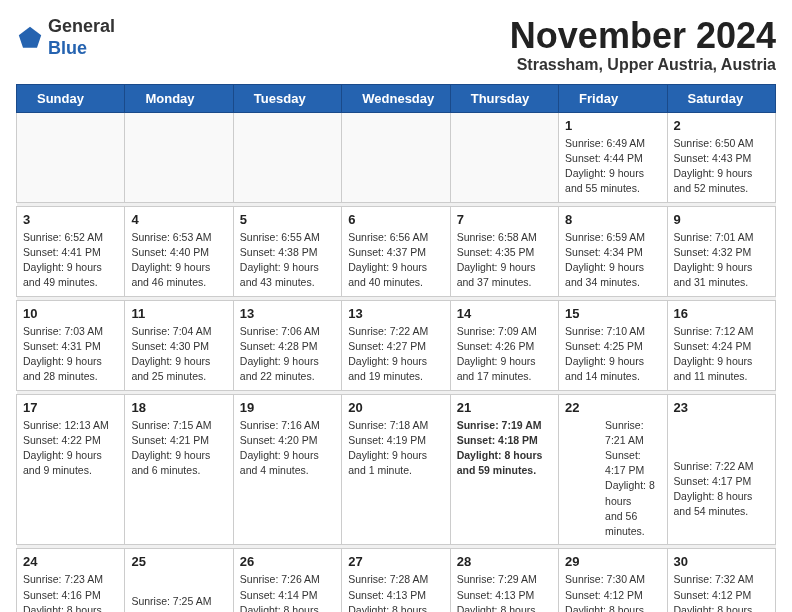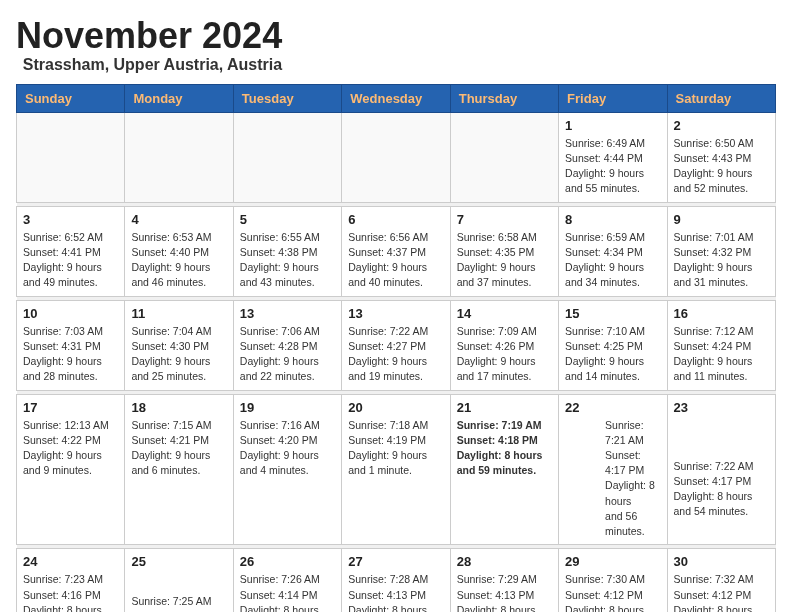--- a/index.html
+++ b/index.html
@@ -46,23 +46,23 @@
       color: #333;
       font-weight: 600;
     }
     .calendar {
       width: 100%;
       border-collapse: collapse;
       table-layout: fixed;
     }
     .calendar th {
       background: #2563b0;
-      color: #fdba74;
+      color: #ffffff;
       text-align: left;
-      padding: 6px 8px;
+      padding: 6px 20px;
       font-size: 13px;
       font-weight: bold;
       border: 1px solid #1a4a8a;
     }
     .calendar td {
       border: 1px solid #ccc;
       vertical-align: top;
       padding: 5px 6px;
       height: 90px;
       background: #fff;
@@ -87,20 +87,31 @@
       height: 4px;
       padding: 0;
       background: #f0f0f0;
       border: none;
     }
   </style>
 </head>
 <body>
 
 <div class="header-section">
+  <div class="logo">
+    <svg class="logo-icon" viewBox="0 0 40 40">
+      <polygon points="20,4 36,16 30,34 10,34 4,16" fill="#2563b0"></polygon>
+      <polygon points="20,4 36,16 28,10" fill="#4a90d9"></polygon>
+      <polygon points="20,4 4,16 12,10" fill="#1a4a8a"></polygon>
+    </svg>
+    <div class="logo-text">
+      <span class="logo-general">General</span><br>
+      <span class="logo-blue">Blue</span>
+    </div>
+  </div>
   <div class="title-block">
     <div class="month-year">November 2024</div>
     <div class="location">Strassham, Upper Austria, Austria</div>
   </div>
 </div>
 
 <table class="calendar">
   <thead>
     <tr>
     <th>Sunday</th>

